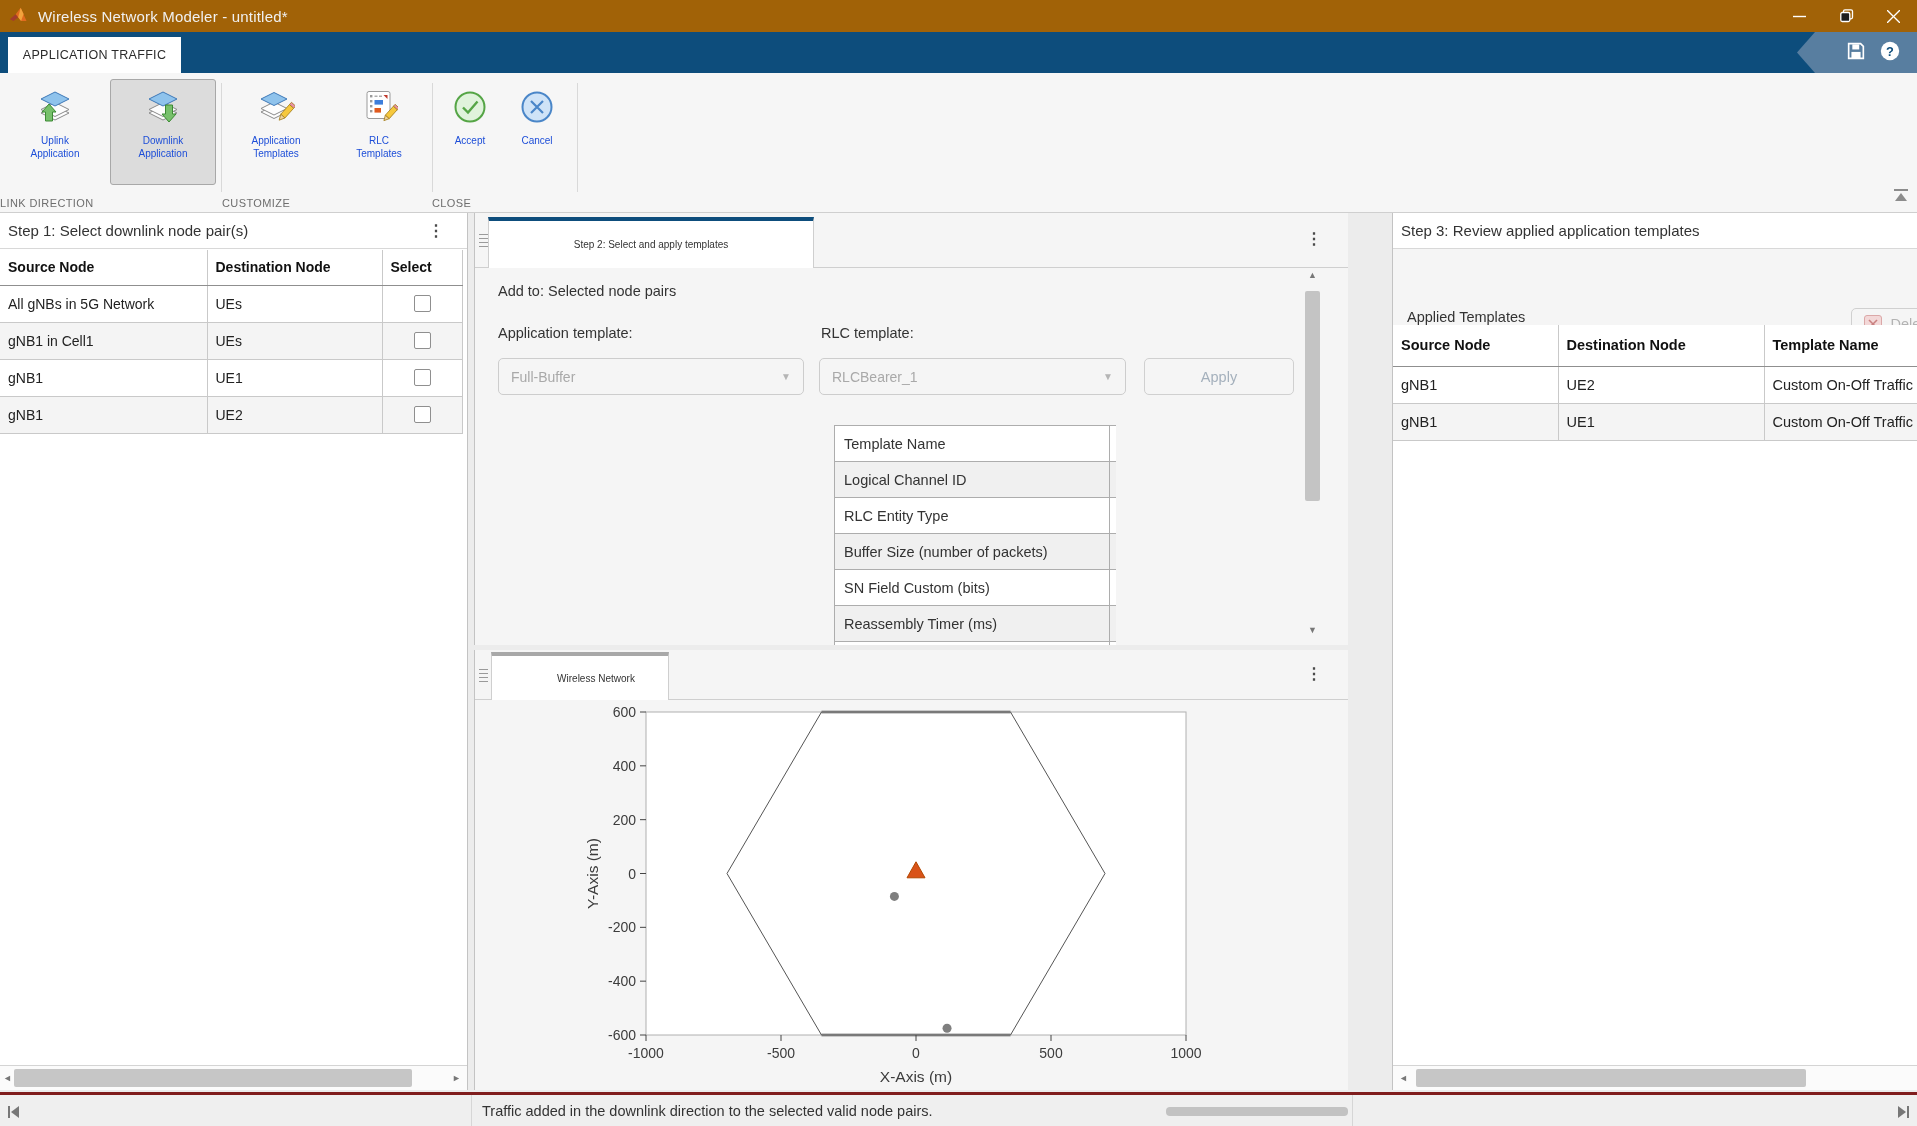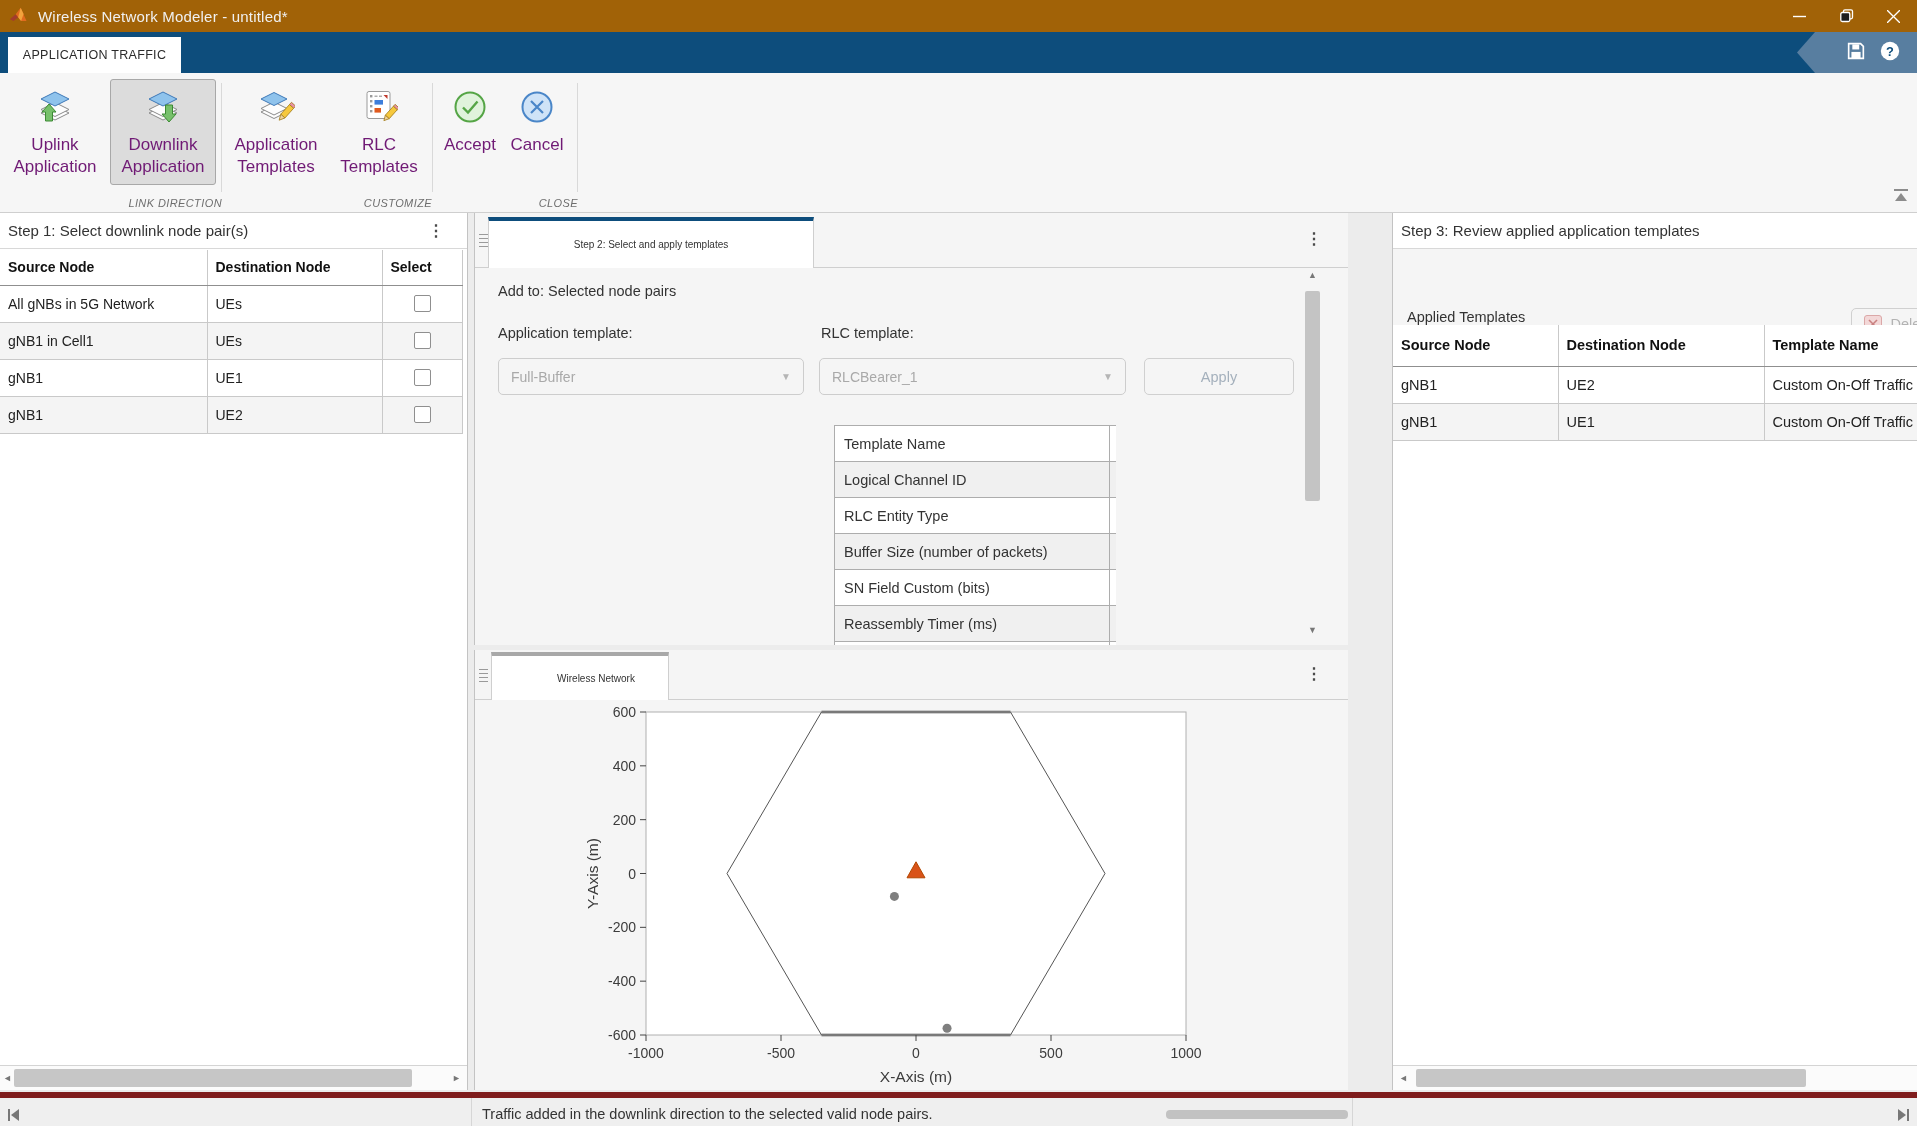--- a/index.html
+++ b/index.html
@@ -15,22 +15,22 @@
 
   
   .tabstrip{position:absolute;left:0;top:32px;width:100%;height:41px;background:#0d4d7c;}
   .ribbon-tab{position:absolute;left:8px;top:5px;width:173px;height:36px;background:#fff;color:#2b2b2b;font-size:12.5px;letter-spacing:.3px;display:flex;align-items:center;justify-content:center;}
   .quick-access{position:absolute;right:0;top:0;height:41px;width:120px;background:#587ea0;clip-path:polygon(18px 0,100% 0,100% 100%,18px 100%,0 50%);display:flex;align-items:center;justify-content:flex-end;gap:12px;padding-right:16px;}
 
   
   .ribbon{position:absolute;left:0;top:73px;width:100%;height:140px;background:#f6f6f6;border-bottom:1px solid #cfcfcf;}
   .rbtn{position:absolute;top:6px;height:106px;display:flex;flex-direction:column;align-items:center;padding-top:9px;border-radius:3px;border:1px solid transparent;}
   .rbtn.selected{background:#dcdcdc;border-color:#a8a8a8;}
-  .blabel{margin-top:5px;font-size:17px;color:#701a75;text-align:center;white-space:pre-line;line-height:1.32;}
-  .glabel{position:absolute;bottom:3px;text-align:right;font-size:11px;color:#6e6e6e;letter-spacing:.4px;font-style:italic;}
+  .blabel{margin-top:5px;font-size:10px;color:#1d4ed8;text-align:center;white-space:pre-line;line-height:1.32;}
+  .glabel{position:absolute;bottom:3px;text-align:left;font-size:11px;color:#6e6e6e;letter-spacing:.4px;}
   .rdivider{position:absolute;top:10px;bottom:20px;width:1px;background:#d9d9d9;}
   .collapse-ribbon{position:absolute;right:7px;bottom:5px;}
 
   
   .panel{position:absolute;background:#fff;}
   #p-step1{left:0;top:213px;width:468px;height:877px;border-right:1px solid #c3c3c3;}
   #p-step2{left:474px;top:213px;width:874px;height:432px;background:#f5f5f5;border-left:1px solid #c3c3c3;}
   #p-wireless{left:474px;top:650px;width:874px;height:440px;background:#f5f5f5;border-left:1px solid #c3c3c3;}
   #p-step3{left:1352px;top:213px;width:565px;height:877px;border-left:1px solid #c3c3c3;margin-left:40px;}
 
@@ -71,21 +71,21 @@
   
   .applied-strip{position:absolute;left:0;top:36px;width:100%;height:76px;background:#f5f5f5;}
   .applied-label{position:absolute;left:14px;top:60px;font-size:14.5px;color:#333;}
   .delete-btn{position:absolute;left:458px;top:59px;width:94px;height:31px;gap:9px;color:#b3b3b3;}
   .del-x{width:18px;height:18px;background:#f3d8d8;border:1px solid #dba8a8;border-radius:3px;display:flex;align-items:center;justify-content:center;}
 
   
   .spdot{position:absolute;left:435px;top:2px;width:4px;height:4px;background:#555;border-radius:50%;}
 
   
-  .statusbar{position:absolute;left:0;top:1092px;width:100%;height:34px;background:#efefef;border-top:6px solid #7f1d1d;}
+  .statusbar{position:absolute;left:0;top:1092px;width:100%;height:34px;background:#efefef;border-top:3px solid #7f1d1d;}
   .status-msg{position:absolute;left:482px;top:8px;font-size:14.5px;color:#333;}
   .sb-div{position:absolute;top:0;bottom:0;width:1px;background:#d6d6d6;}
   .sb-bar{position:absolute;left:1166px;top:12px;width:182px;height:9px;background:#c2c2c2;border-radius:4px;}
   .sb-icon{position:absolute;top:9px;}
 </style>
 </head>
 <body>
 
 <div class="app">
 

